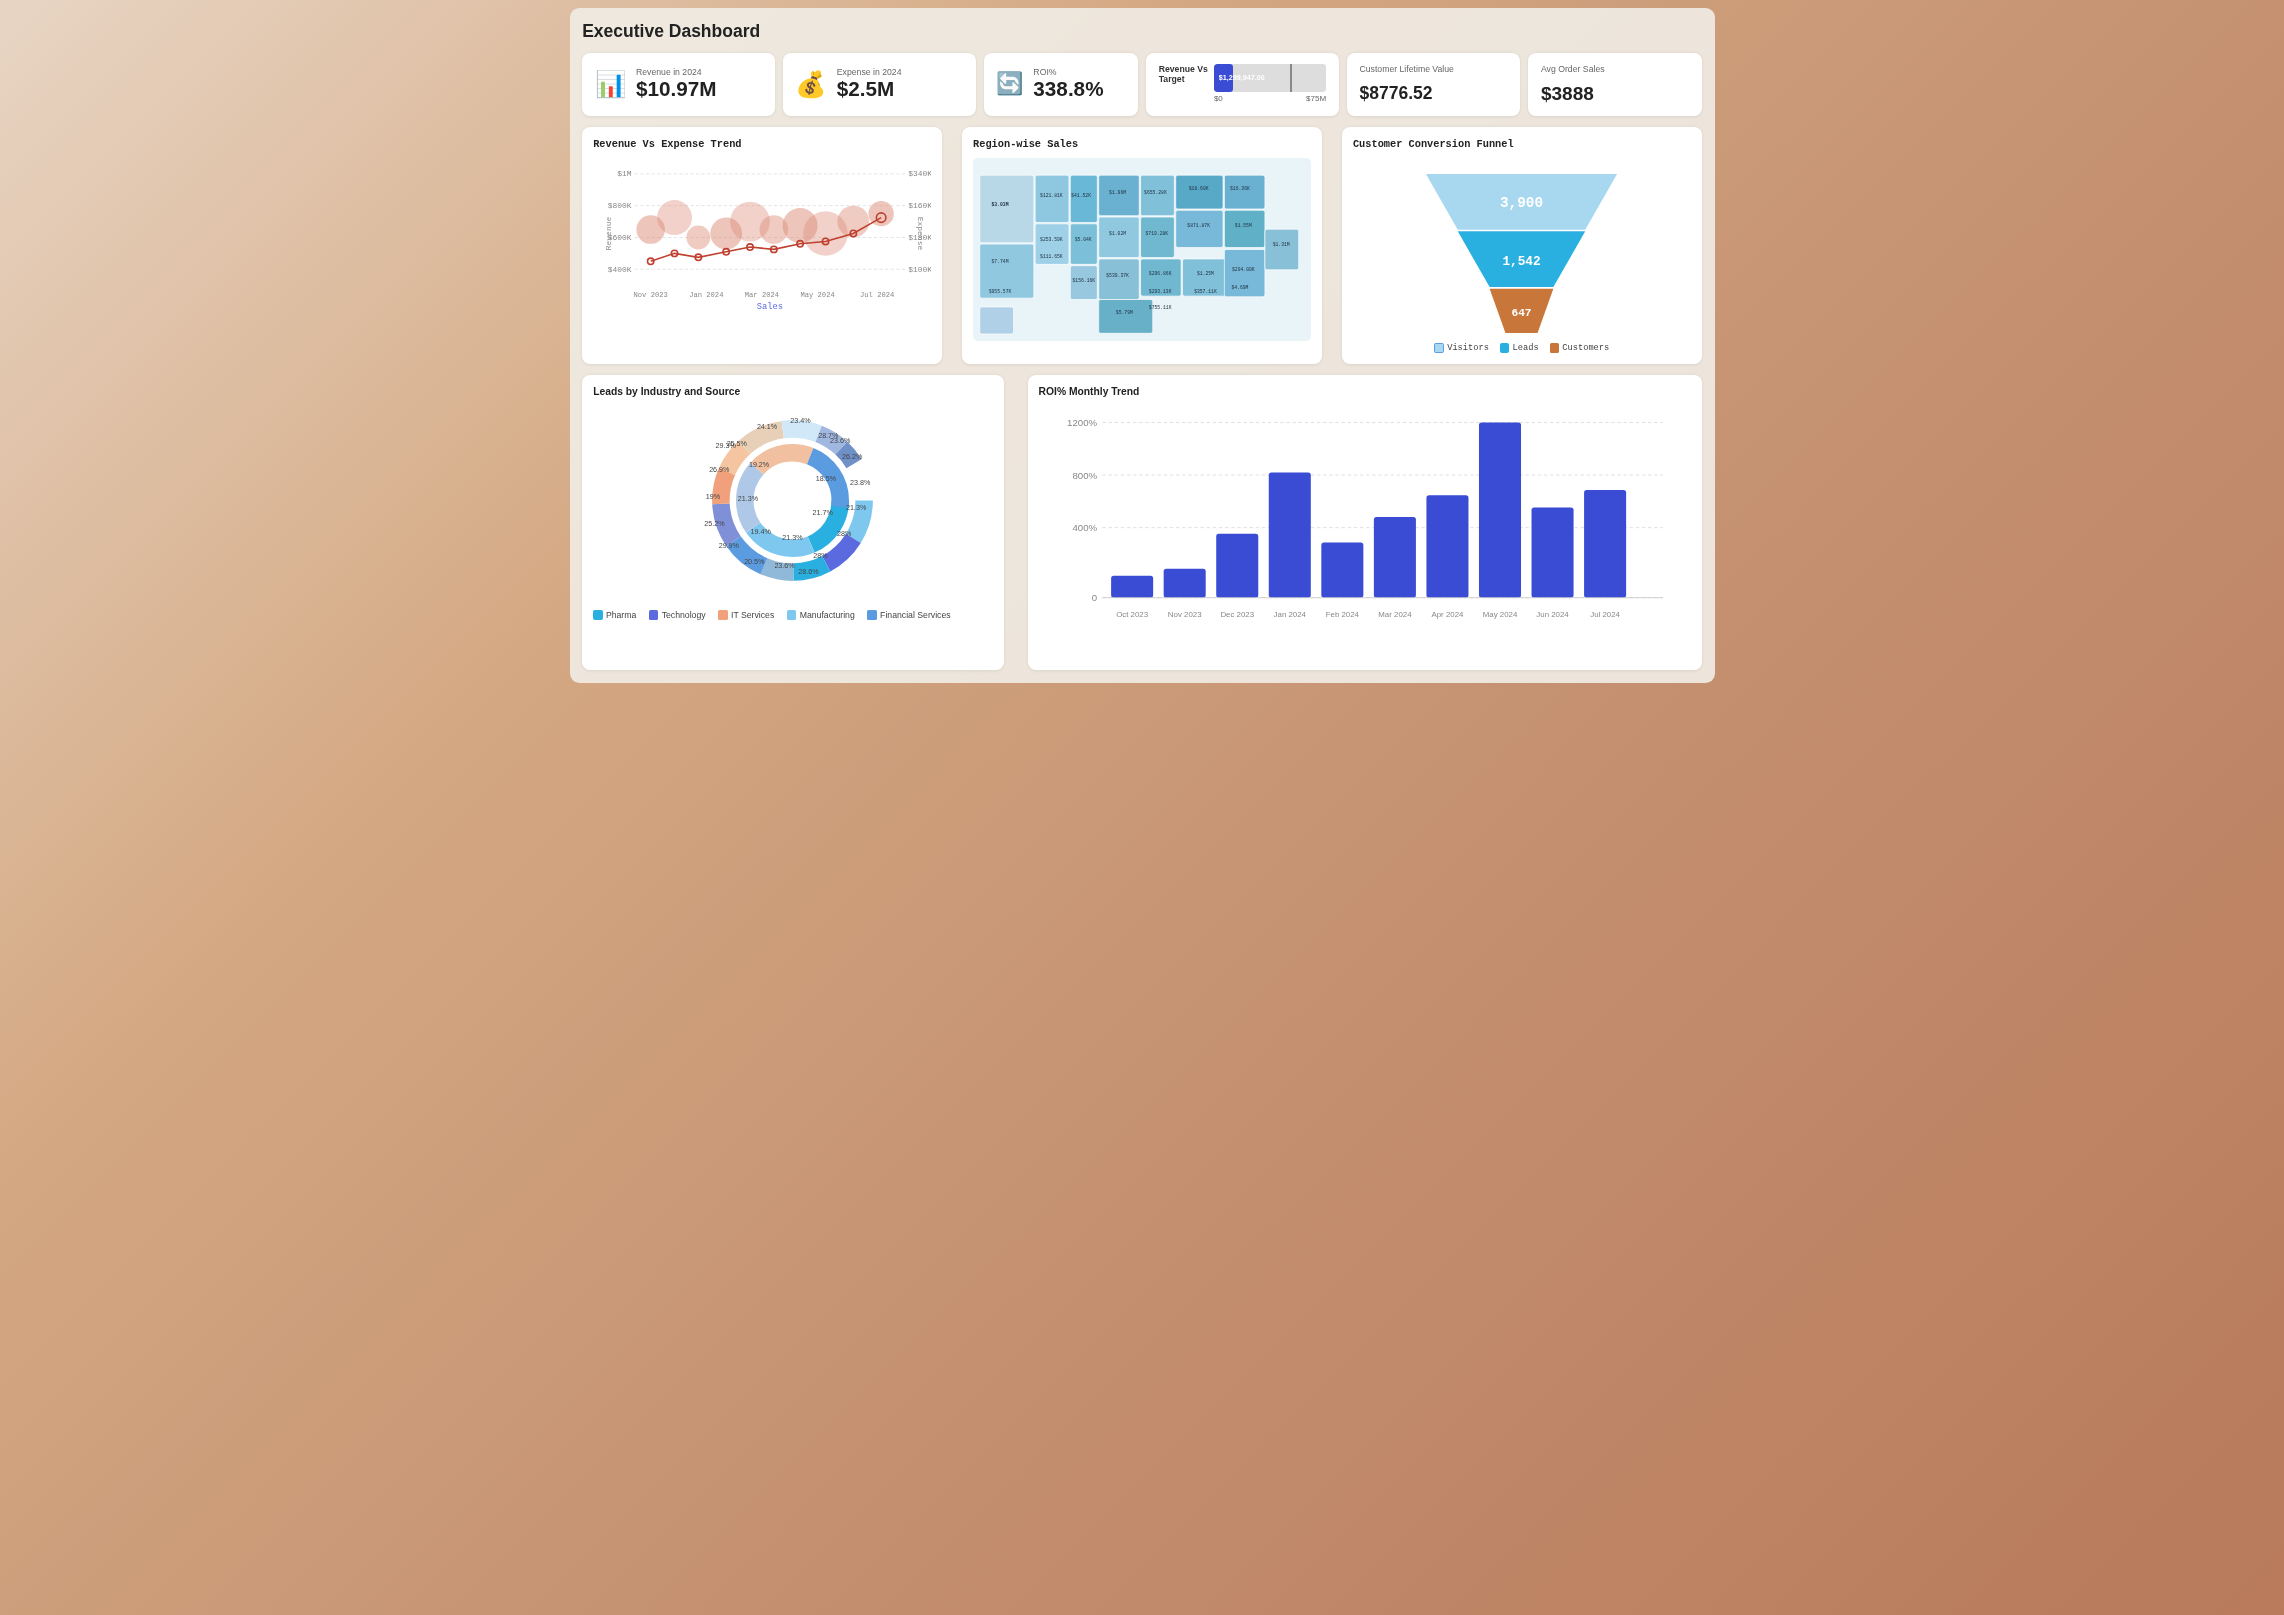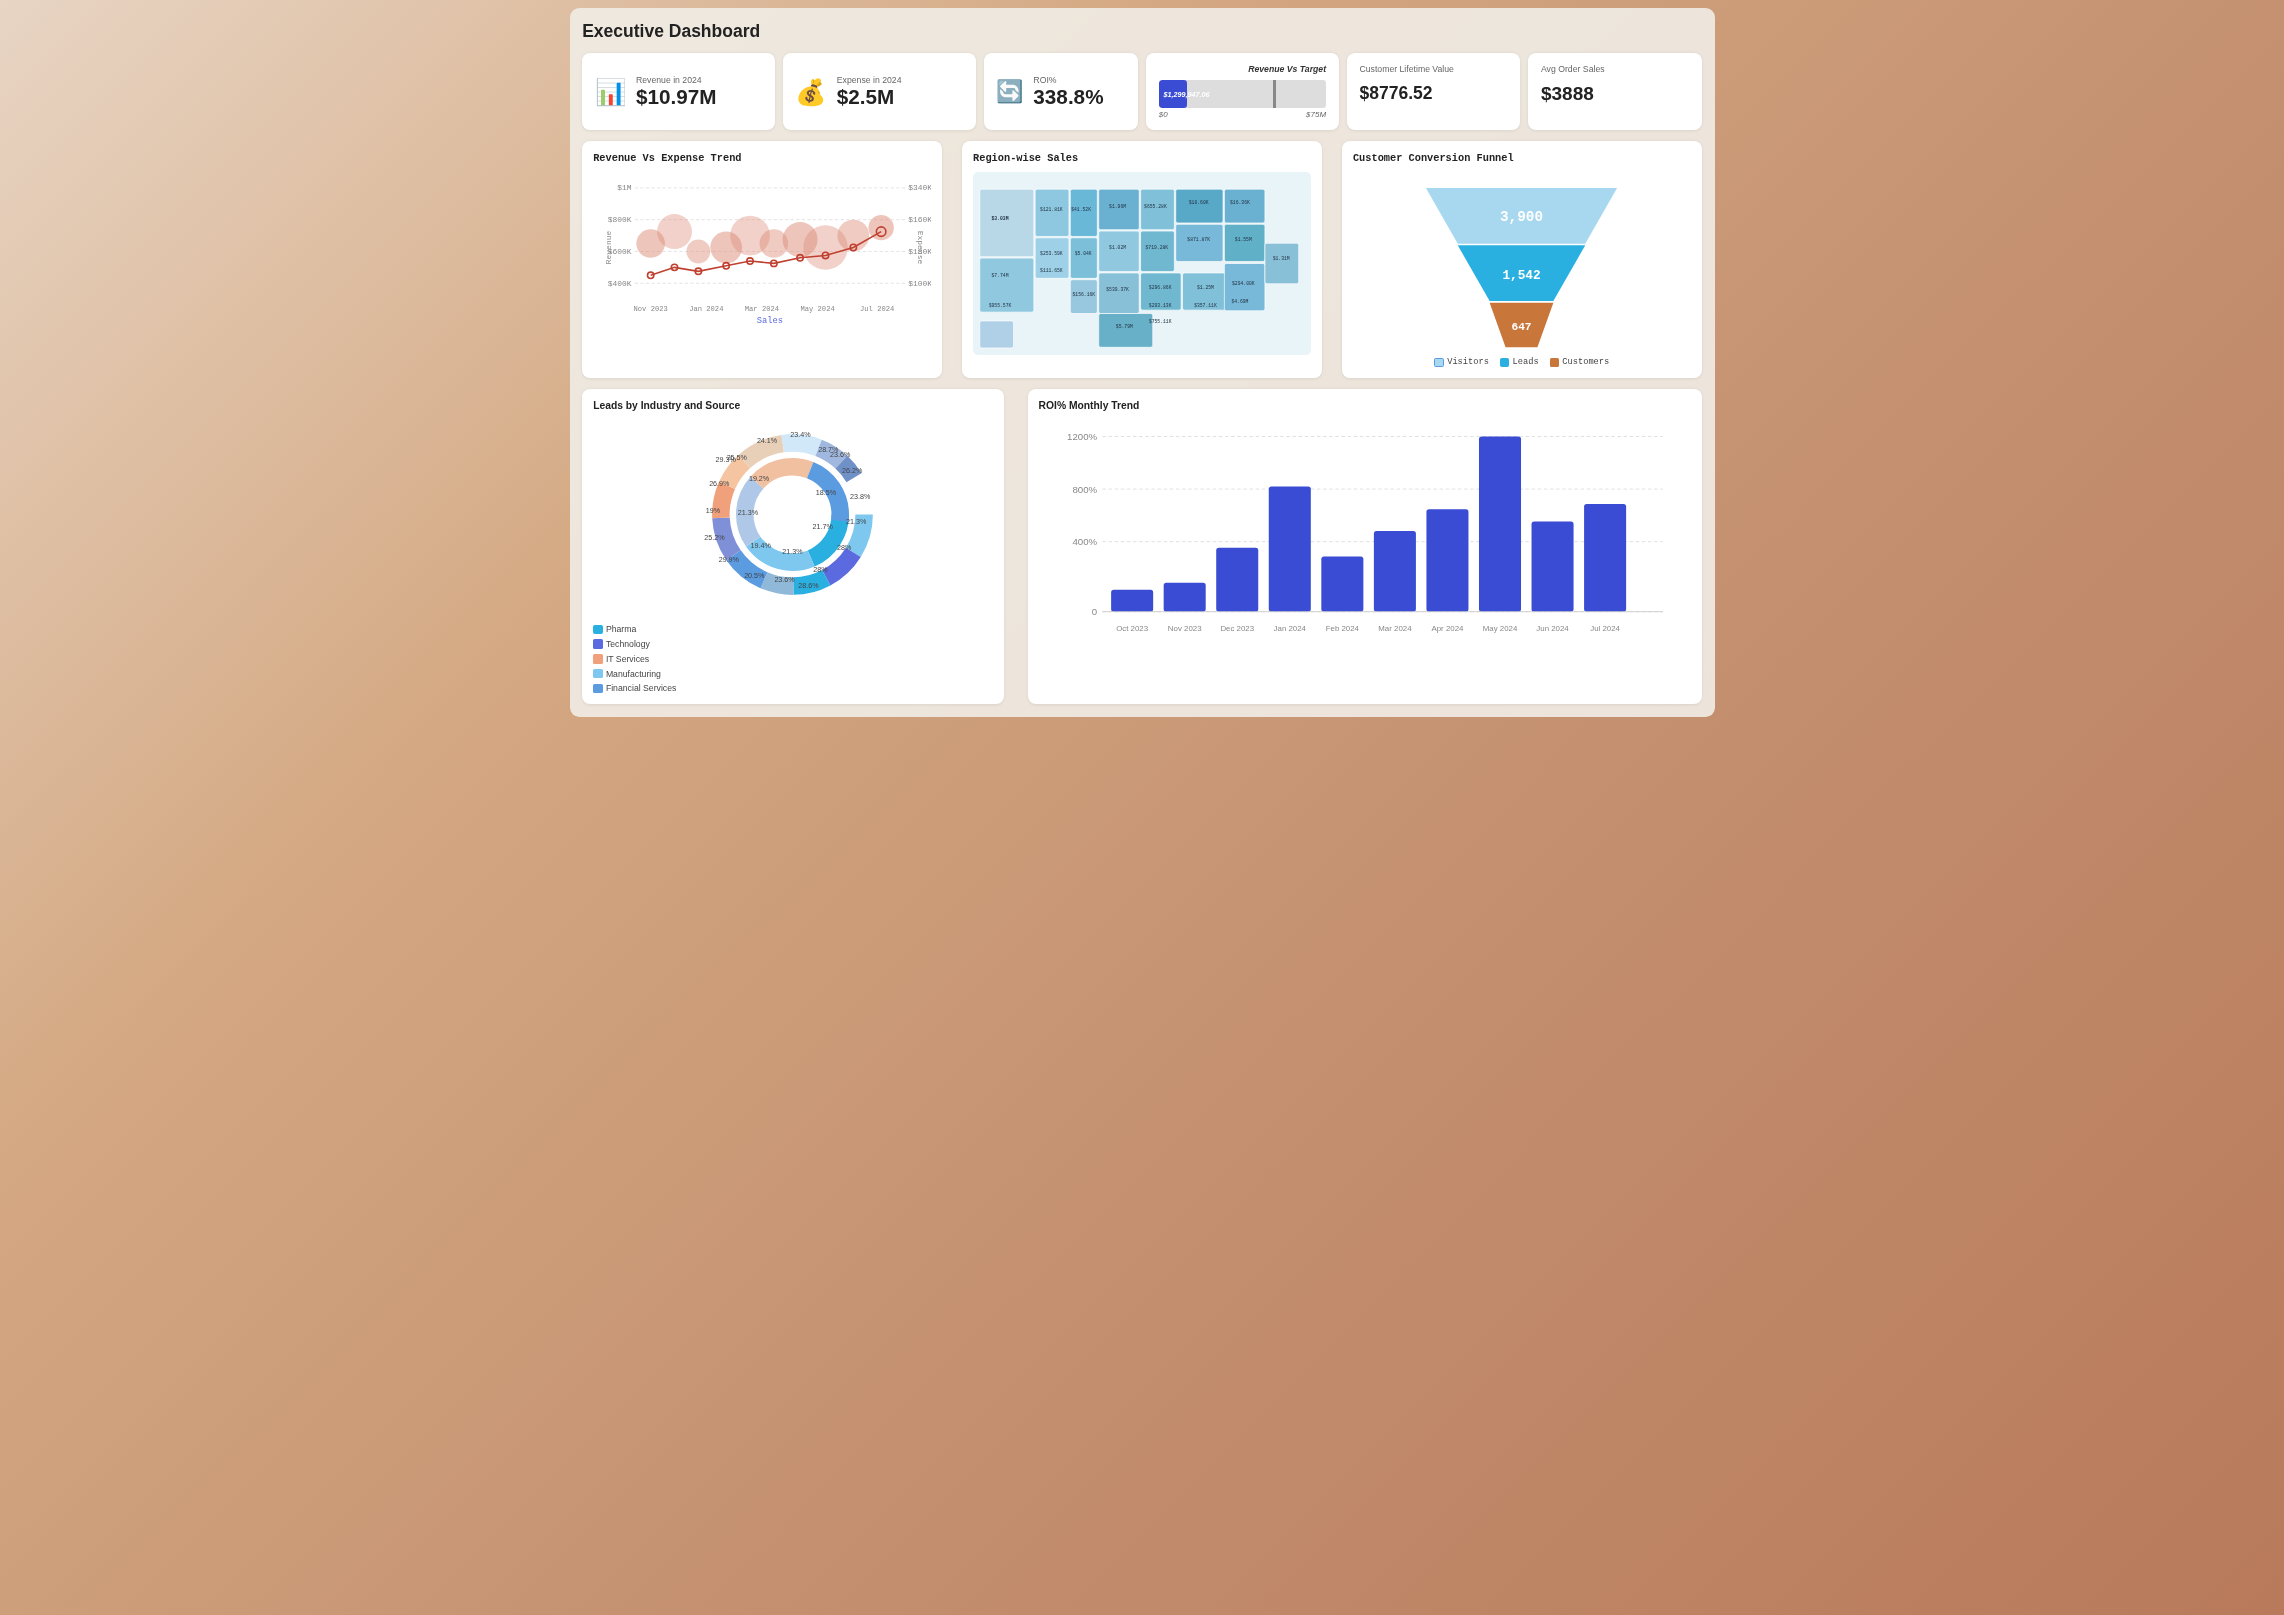--- a/index.html
+++ b/index.html
@@ -40,21 +40,21 @@
       box-shadow: 0 0.8px 3.2px rgba(0,0,0,0.08);
     }
     .kpi-card.single {
       flex-direction: column;
       align-items: flex-start;
     }
     .kpi-icon { font-size: 25.4px; }
     .kpi-content {}
     .kpi-label { font-size: 8.7px; color: #666; font-weight: 500; }
     .kpi-value { font-size: 20.7px; font-weight: 700; color: #222; }
-    .kpi-card.revenue-target { flex-direction: column; align-items: flex-end; gap: 3.2px; font-style: italic; }
+    .kpi-card.revenue-target { flex-direction: row; align-items: flex-start; gap: 3.2px; }
     .target-bar-container { width: 100%; }
     .target-label { font-size: 8.7px; color: #333; font-weight: 600; margin-bottom: 3.2px; }
     .target-bar-bg {
       width: 100%;
       height: 28px;
       background: #ddd;
       border-radius: 3.2px;
       position: relative;
       overflow: hidden;
     }
@@ -159,21 +159,20 @@
     .donut-container {
       display: flex;
       justify-content: center;
       margin: 8px 0;
     }
     .industry-legend {
       display: flex;
       flex-wrap: wrap;
       gap: 4.8px 12.7px;
       margin-top: 14px;
-      flex-direction: column;
     }
   </style>
 </head>
 <body>
 
 <div class="dashboard">
   <div class="dashboard-title">Executive Dashboard</div>
 
   <div class="kpi-row">
     <div class="kpi-card">

